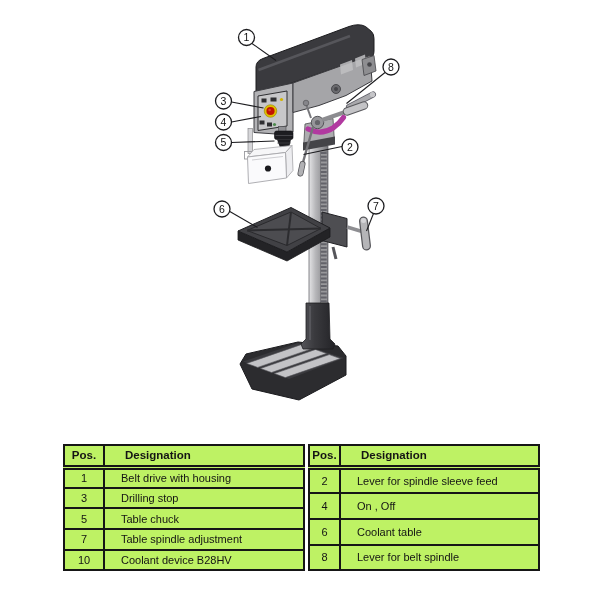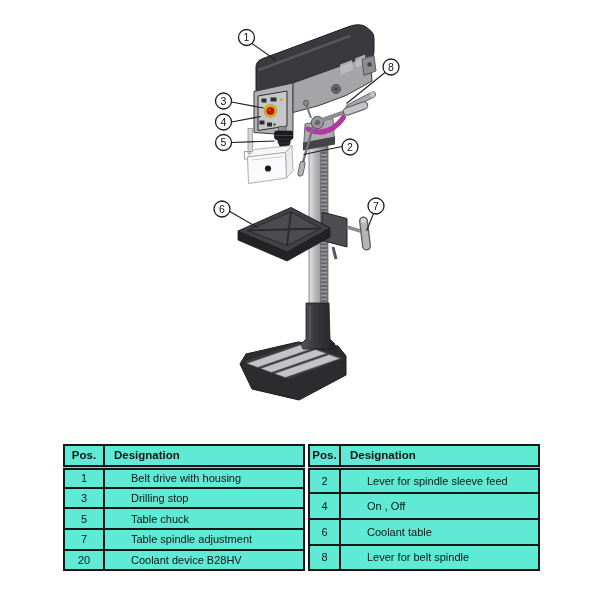--- a/index.html
+++ b/index.html
@@ -4,37 +4,37 @@
 <style>
   html,body{margin:0;padding:0;}
   body{
     width:600px;height:600px;position:relative;overflow:hidden;
     background:#ffffff;
     font-family:"Liberation Sans", sans-serif;
     color:#141414;
   }
   .figure-wrap{position:absolute;left:0;top:0;width:600px;height:438px;}
   .tables{position:absolute;left:63px;top:444px;width:473px;display:flex;gap:3px;}
-  table.ptable{border-collapse:collapse;table-layout:fixed;background:#5eead4;}
+  table.ptable{border-collapse:collapse;table-layout:fixed;background:#bef264;}
   table.ptable.left{width:240px;}
   table.ptable.right{width:230px;}
   .ptable th,.ptable td{
     border:2px solid #161616;
     font-size:11px;line-height:1.1;
     height:20.7px;box-sizing:border-box;
     padding:0;
   }
   .ptable th{
     font-size:11.5px;font-weight:bold;text-align:left;
     border-bottom:5px double #161616;height:22px;
   }
   .ptable .pos{text-align:center;}
   .ptable th.pos{text-align:center;}
-  .ptable .des{padding-left:26px;}
-  .ptable th.des{padding-left:9px;}
+  .ptable .des{padding-left:16px;}
+  .ptable th.des{padding-left:20px;}
   .colposL{width:40px}.coldesL{width:200px}
   .colposR{width:31px}.coldesR{width:199px}
   svg text.callout-num{
     font-family:"Liberation Sans", sans-serif;
     font-size:10.5px;fill:#111;
   }
 </style>
 </head>
 <body>
 
@@ -227,21 +227,21 @@
       </tr>
       <tr>
         <td class="pos">5</td>
         <td class="des">Table chuck</td>
       </tr>
       <tr>
         <td class="pos">7</td>
         <td class="des">Table spindle adjustment</td>
       </tr>
       <tr>
-        <td class="pos">20</td>
+        <td class="pos">10</td>
         <td class="des">Coolant device B28HV</td>
       </tr>
     </tbody>
   </table>
 
   <table class="ptable right">
     <colgroup>
         <col class="colposR">
         <col class="coldesR">
       </colgroup>

